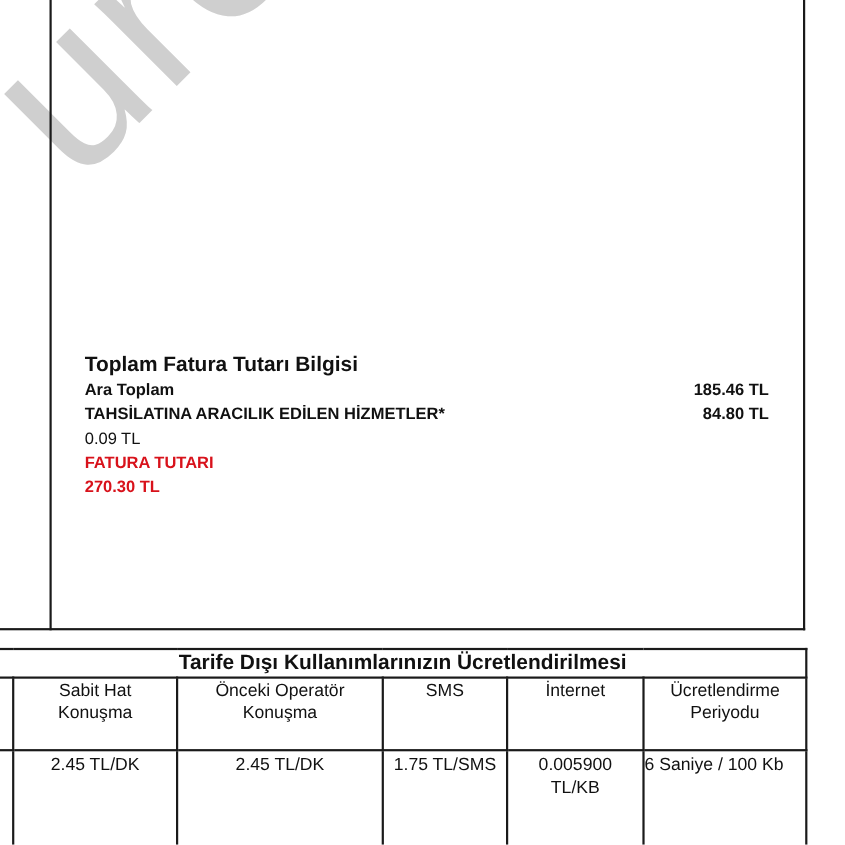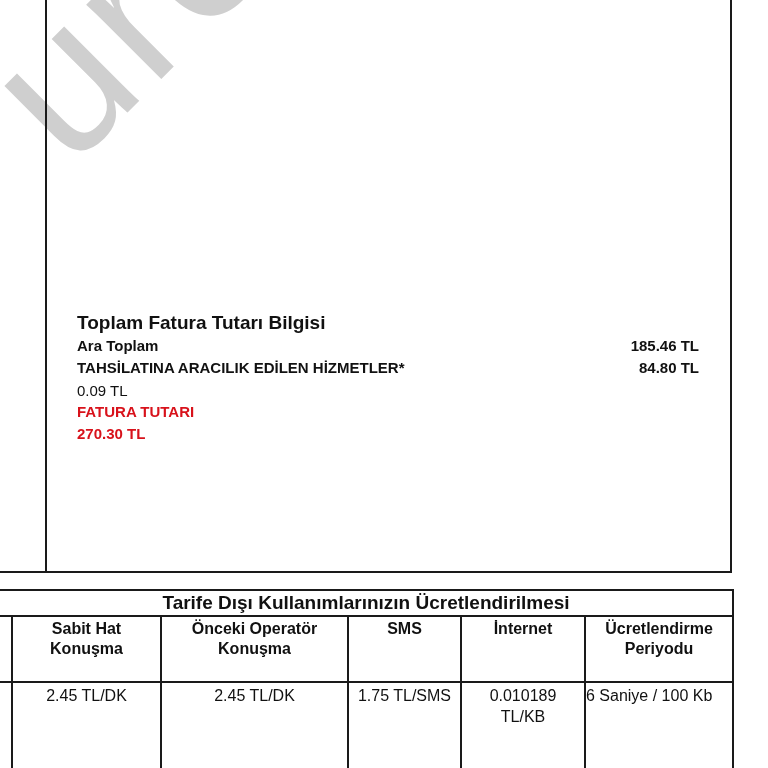--- a/index.html
+++ b/index.html
@@ -65,21 +65,21 @@
       left: 0;
       top: 571px;
       width: 732px;
       height: 2px;
       background: #1a1a1a;
       z-index: 2;
     }
     .summary {
       position: absolute;
       left: 77px;
-      top: 311px;
+      top: 320px;
       width: 622px;
       z-index: 3;
     }
     .summary-title {
       font-size: 19px;
       font-weight: bold;
       line-height: 24px;
       margin: 0;
     }
     .summary-row {
@@ -114,21 +114,21 @@
     }
     .tariff .caption-cell {
       height: 24px;
       font-size: 19px;
       font-weight: bold;
       line-height: 24px;
       border-bottom-width: 2px;
       margin-left: 10px;
     }
     .tariff th {
-      font-weight: bold;
+      font-weight: normal;
       height: 62px;
       line-height: 20px;
       padding-top: 2px;
     }
     .tariff .val-cell {
       height: 84px;
       line-height: 21px;
       padding-top: 2px;
       font-weight: normal;
     }
@@ -206,21 +206,21 @@
       <td class="val-cell">
         <div>2.45 TL/DK</div>
       </td>
       <td class="val-cell">
         <div>2.45 TL/DK</div>
       </td>
       <td class="val-cell">
         <div>1.75 TL/SMS</div>
       </td>
       <td class="val-cell">
-        <div>0.010189</div>
+        <div>0.005900</div>
         <div>TL/KB</div>
       </td>
       <td class="val-cell left">
         <div>6 Saniye / 100 Kb</div>
       </td>
     </tr>
   </tbody>
     </table>
 
 </div>

